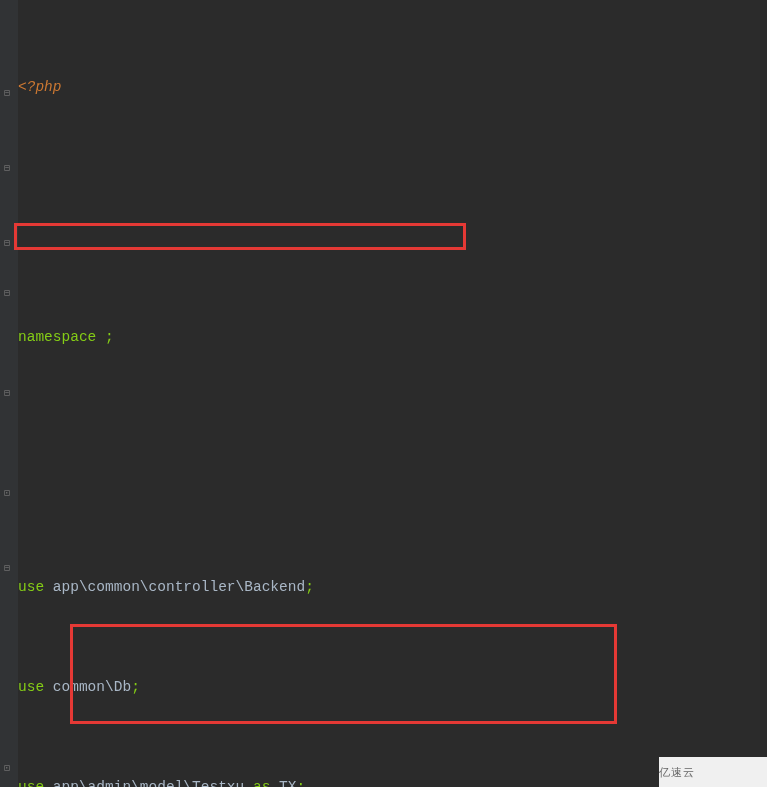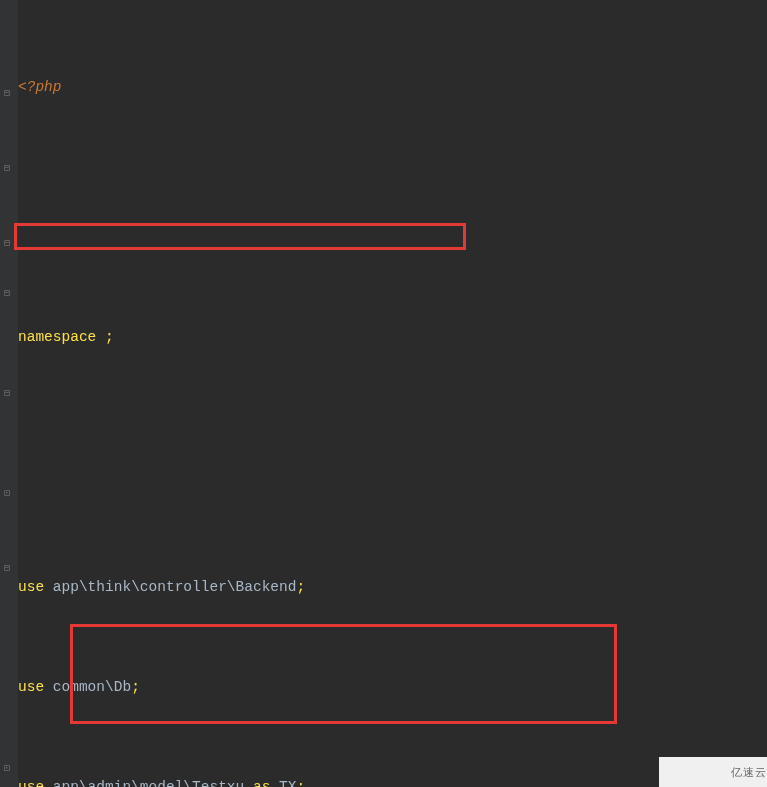--- a/index.html
+++ b/index.html
@@ -23,21 +23,21 @@
   .code {
     position:absolute;
     left:18px; top:0;
     right:0;
     padding-top:0;
     white-space:pre;
     color:#A9B7C6;
   }
   .line { height:25px; display:flex; align-items:center; }
   .indent0 { padding-left:0; }
-  .tok-kw      { color:#fde047; }
+  .tok-kw      { color:#84cc16; }
   .tok-kw-i    { color:#CC7832; font-style:italic; }
   .tok-text    { color:#A9B7C6; }
   .box-red {
     position:absolute;
     border:3px solid #E53935;
     pointer-events:none;
   }
   #box1 { left:14px; top:223px; width:452px; height:27px; }
   #box2 { left:70px; top:624px; width:547px; height:100px; }
   .fold-icon {
@@ -51,21 +51,21 @@
   .watermark {
     position:absolute;
     right:0; bottom:0;
     width:108px; height:30px;
     background:#F0F0F0;
     color:#666;
     font-size:11px;
     font-family:sans-serif;
     display:flex;
     align-items:center;
-    justify-content:flex-end;
+    justify-content:flex-start;
     letter-spacing:1px;
   }
 </style>
 </head>
 <body>
 
 <div class="gutter">
   <span class="fold-icon" style="top:81px">⊟</span>
   <span class="fold-icon" style="top:156px">⊟</span>
   <span class="fold-icon" style="top:231px">⊟</span>
@@ -79,21 +79,21 @@
 <div class="code">
   
   <div class="line indent0"><span class="tok-kw-i">&lt;?php</span></div>
   <div class="line"></div>
   <div class="line"></div>
   
   <div class="line indent0"><span class="tok-kw">namespace</span><span class="tok-text"> </span><span class="tok-kw">;</span></div>
   <div class="line"></div>
   <div class="line"></div>
   
-  <div class="line indent0"><span class="tok-kw">use</span><span> </span><span class="tok-text">app\think\controller\Backend</span><span class="tok-kw">;</span></div>
+  <div class="line indent0"><span class="tok-kw">use</span><span> </span><span class="tok-text">app\common\controller\Backend</span><span class="tok-kw">;</span></div>
   
   <div class="line indent0"><span class="tok-kw">use</span><span> </span><span class="tok-text">common\Db</span><span class="tok-kw">;</span></div>
   
   <div class="line indent0"><span class="tok-kw">use</span><span> </span><span class="tok-text">app\admin\model\Testxu</span><span> </span><span class="tok-kw">as</span><span> </span><span class="tok-text">TX</span><span class="tok-kw">;</span></div>
   
   
   
   
   
   

